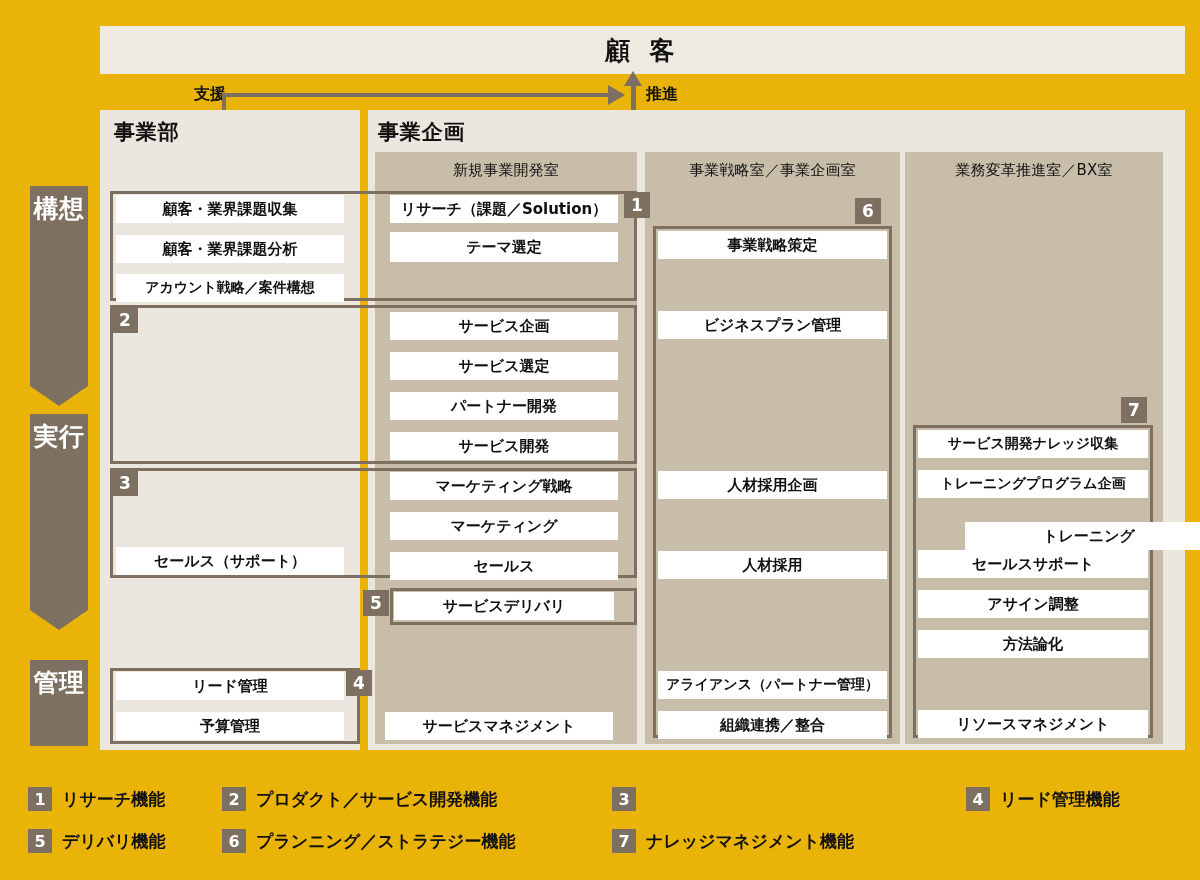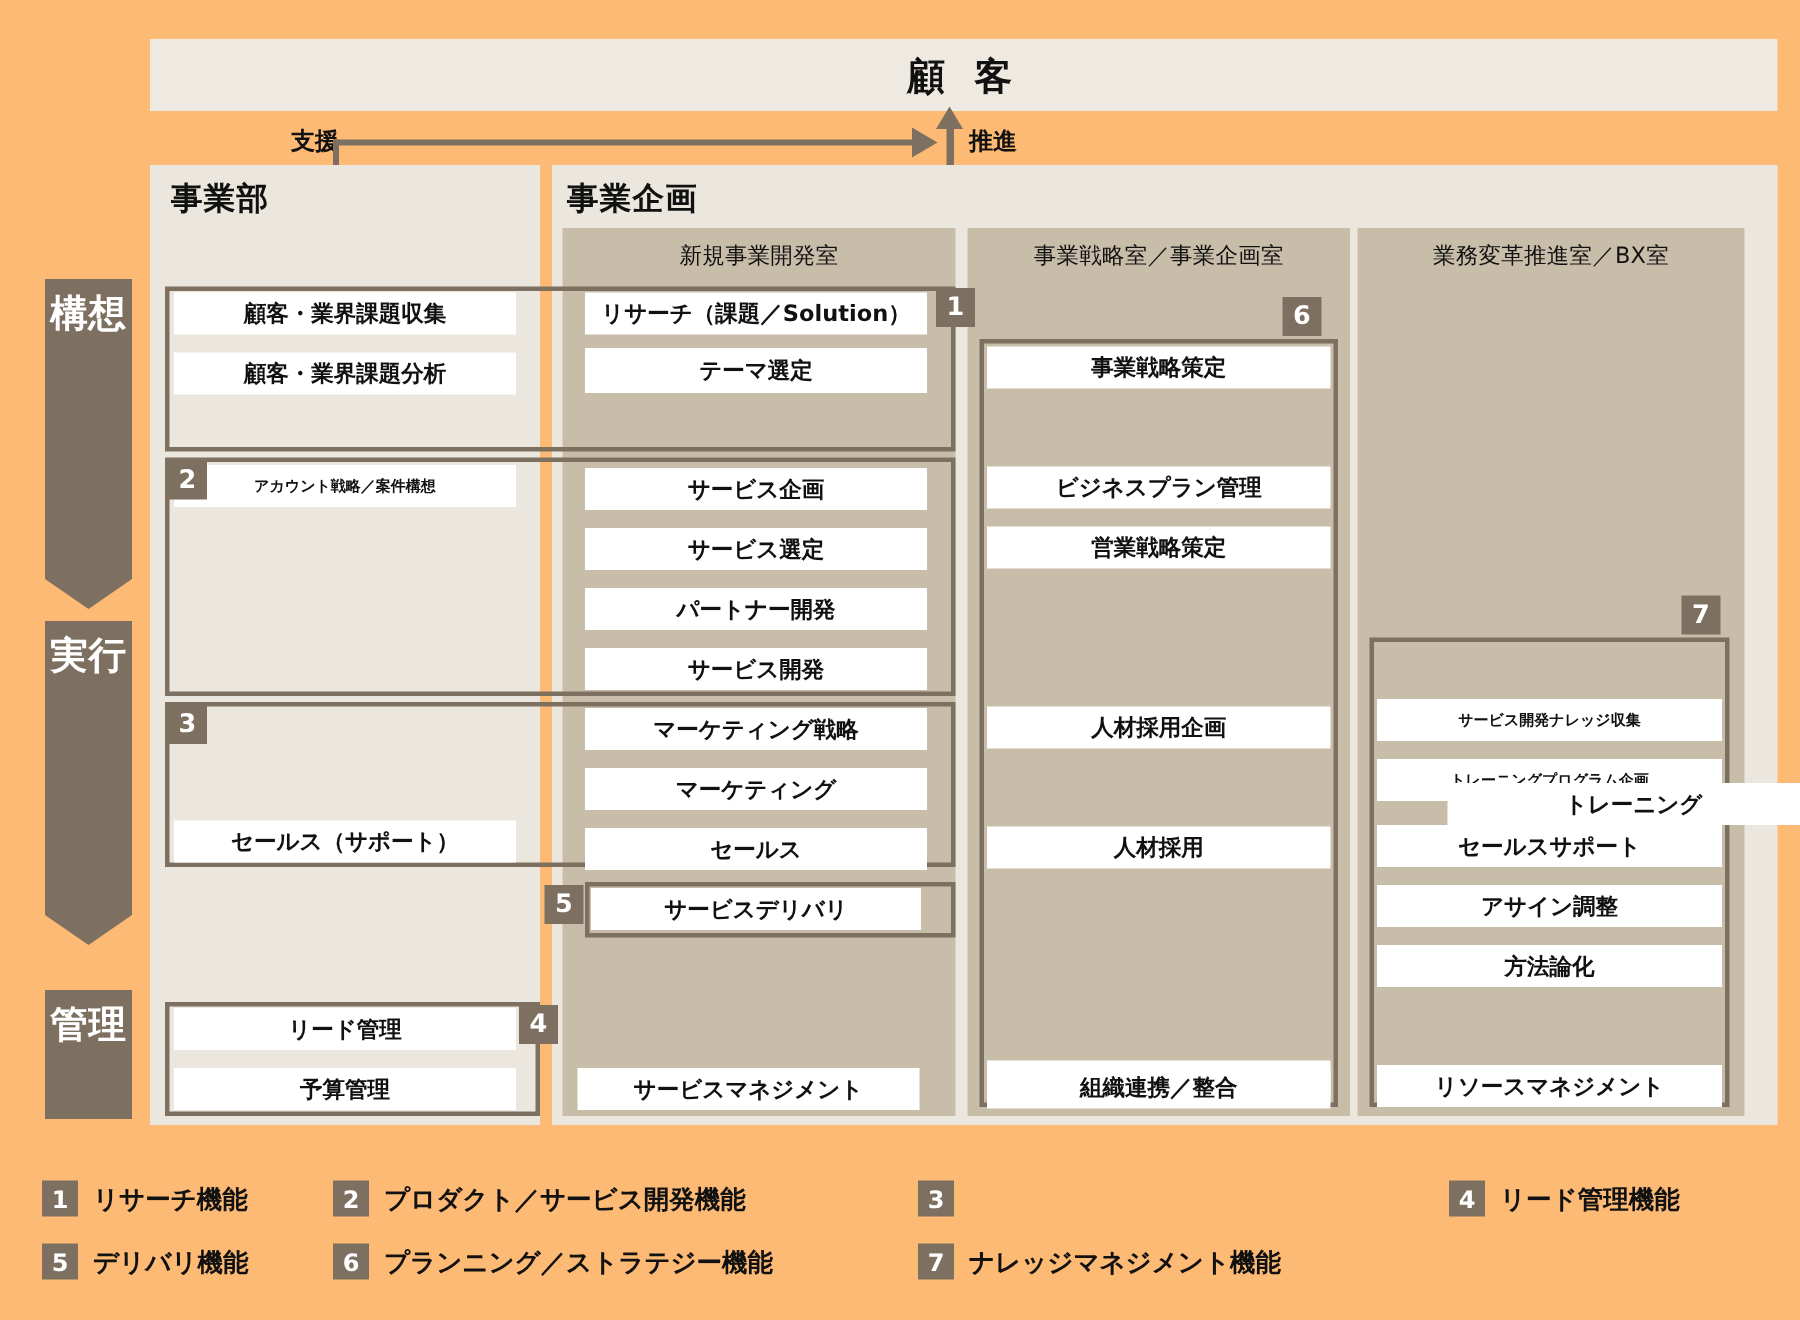--- a/index.html
+++ b/index.html
@@ -5,21 +5,21 @@
   html,body{margin:0;padding:0;background:#ffffff;}
   body{
     font-family:"DejaVu Sans","Liberation Sans",sans-serif;
     color:#1a1a1a;
     -webkit-font-smoothing:antialiased;
   }
   #stage{
     position:relative;
     width:1200px;
     height:880px;
-    background:#fdba74;
+    background:#eab308;
     overflow:hidden;
   }
 
   
   .abs{position:absolute;box-sizing:border-box;}
 
   
   .cust-band{
     left:100px; top:26px; width:1085px; height:48px;
     background:#efeae1;
@@ -108,21 +108,21 @@
   }
 
   
   .task{
     background:#ffffff;
     display:flex;align-items:center;justify-content:center;
     font-size:15px;color:#111;font-weight:bold;
     letter-spacing:0;
     white-space:nowrap;
   }
-  .task.sm{ font-size:10px;margin-top:36px; }
+  .task.sm{ font-size:14px; }
 
   
   .badge{
     background:#7d7060;color:#ffffff;
     display:flex;align-items:center;justify-content:center;
     font-size:17px;font-weight:bold;
     width:26px;height:26px;
   }
 
   
@@ -219,21 +219,20 @@
   <div class="abs task" style="left:390px;top:472px;width:228px;height:28px;">マーケティング戦略</div>
   <div class="abs task" style="left:390px;top:512px;width:228px;height:28px;">マーケティング</div>
   <div class="abs task" style="left:390px;top:552px;width:228px;height:28px;">セールス</div>
 
   <div class="abs task" style="left:394px;top:592px;width:220px;height:28px;">サービスデリバリ</div>
 
   <div class="abs task" style="left:385px;top:712px;width:228px;height:28px;">サービスマネジメント</div>
 
   <div class="abs task" style="left:658px;top:231px;width:229px;height:28px;">事業戦略策定</div>
   <div class="abs task" style="left:658px;top:311px;width:229px;height:28px;">ビジネスプラン管理</div>
-  <div class="abs task" style="left:658px;top:351px;width:229px;height:28px;">営業戦略策定</div>
   <div class="abs task" style="left:658px;top:471px;width:229px;height:28px;">人材採用企画</div>
   <div class="abs task" style="left:658px;top:551px;width:229px;height:28px;">人材採用</div>
   <div class="abs task sm" style="left:658px;top:671px;width:229px;height:28px;">アライアンス（パートナー管理）</div>
   <div class="abs task" style="left:658px;top:711px;width:229px;height:28px;">組織連携／整合</div>
 
   <div class="abs task sm" style="left:918px;top:430px;width:230px;height:28px;">サービス開発ナレッジ収集</div>
   <div class="abs task sm" style="left:918px;top:470px;width:230px;height:28px;">トレーニングプログラム企画</div>
   <div class="abs task" style="left:918px;top:522px;width:248px;height:28px;margin-left:47px;">トレーニング</div>
   <div class="abs task" style="left:918px;top:550px;width:230px;height:28px;">セールスサポート</div>
   <div class="abs task" style="left:918px;top:590px;width:230px;height:28px;">アサイン調整</div>

